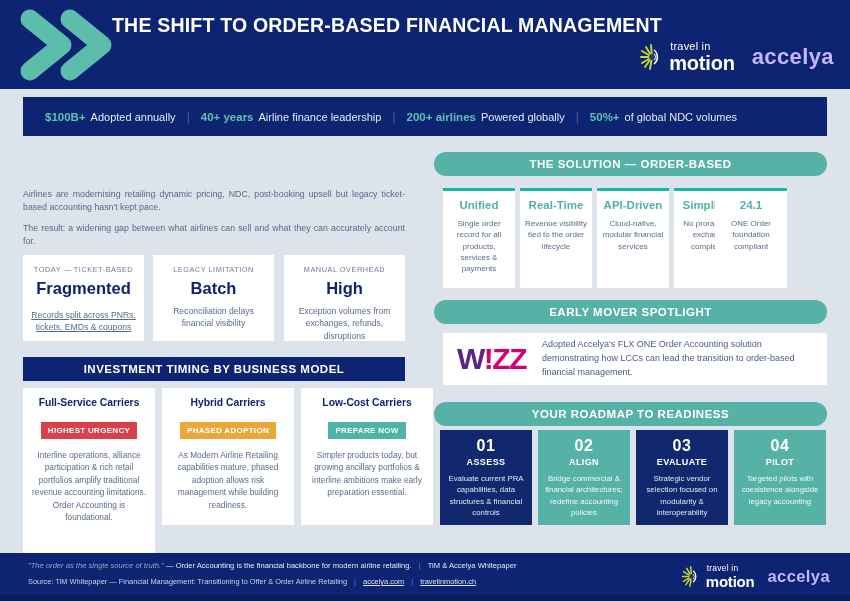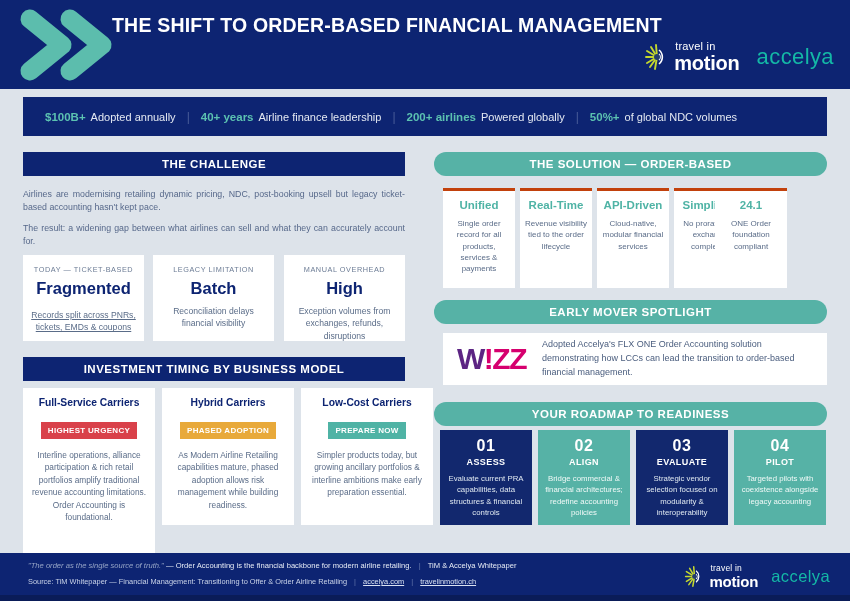--- a/index.html
+++ b/index.html
@@ -20,21 +20,21 @@
   .header-title {
     position: absolute; left: 112px; top: 14px;
     font-size: 19.5px; font-weight: bold; color: #ffffff;
     letter-spacing: 0.2px; white-space: nowrap;
   }
   .logos { position: absolute; right: 16px; top: 41px; display: flex; align-items: center; gap: 17px; }
   .tim-logo { display: flex; align-items: center; gap: 4px; }
   .tim-text { display: flex; flex-direction: column; line-height: 1; }
   .tim-text .t1 { font-size: 11px; color: #ffffff; letter-spacing: 0.2px; margin-left: 1px; }
   .tim-text .t2 { font-size: 20px; font-weight: bold; color: #ffffff; letter-spacing: -0.2px; margin-top: 1px; }
-  .accelya-text { font-size: 22px; color: #14b8a6; letter-spacing: 0.4px; font-weight: 400; }
+  .accelya-text { font-size: 22px; color: #c4b5fd; letter-spacing: 0.4px; font-weight: 700; }
 
   
   .stats-bar {
     position: absolute; left: 23px; top: 97px; width: 804px; height: 39px;
     background: #0d2472; display: flex; align-items: center; padding-left: 22px;
   }
   .stat { display: flex; align-items: baseline; gap: 5px; white-space: nowrap; }
   .stat-num { font-size: 11.5px; font-weight: bold; color: #5cc2b1; }
   .stat-lbl { font-size: 11px; color: #e4e9f2; }
   .stat-div { color: #4a5d99; margin: 0 11px; font-size: 12px; }
@@ -54,21 +54,21 @@
     font-size: 7.3px; color: #6c7c95; letter-spacing: 0.55px;
     text-align: center; text-transform: uppercase;
   }
   .card-big { font-size: 16.5px; font-weight: bold; color: #0d2472; text-align: center; }
   .card-body { font-size: 8.6px; color: #5a6c88; text-align: center; line-height: 1.45; }
 
   
   .chal-p { position: absolute; font-size: 8.8px; color: #56688a; line-height: 1.52; text-align: justify; }
 
   
-  .sol-card { position: absolute; background: #ffffff; border-top: 3px solid #c2410c; }
+  .sol-card { position: absolute; background: #ffffff; border-top: 3px solid #14b8a6; }
   .sol-title { font-size: 11.5px; font-weight: bold; color: #4fb3a5; text-align: center; }
   .sol-body { font-size: 8px; color: #5a6c88; text-align: center; line-height: 1.42; }
 
   
   .inv-title { font-size: 10.3px; font-weight: bold; color: #0d2472; text-align: center; }
   .badge {
     display: inline-block; font-size: 8px; font-weight: bold; color: #ffffff;
     letter-spacing: 0.3px; padding: 4px 7px; white-space: nowrap;
   }
   .badge-wrap { text-align: center; }
@@ -165,21 +165,20 @@
       <span class="stat-num">200+ airlines</span>
       <span class="stat-lbl">Powered globally</span>
     </div>
     <span class="stat-div">|</span>
     <div class="stat">
       <span class="stat-num">50%+</span>
       <span class="stat-lbl">of global NDC volumes</span>
     </div>
   </div>
 
-  <div class="sec-head sec-navy" style="left:23px; top:152px; width:382px;">THE CHALLENGE</div>
 
   <div class="chal-p" style="left:23px; top:188px; width:382px;">Airlines are modernising retailing dynamic pricing, NDC, post-booking upsell but legacy ticket-based accounting hasn't kept pace.</div>
   <div class="chal-p" style="left:23px; top:222px; width:382px;">The result: a widening gap between what airlines can sell and what they can accurately account for.</div>
 
   <div class="card" style="left:23px; top:255px; width:121px; height:86px; padding:10px 8px 0;">
     <div class="card-kicker">TODAY — TICKET-BASED</div>
     <div class="card-big" style="margin-top:5px;">Fragmented</div>
     <div class="card-body" style="margin-top:11px;text-decoration:underline;">Records split across PNRs, tickets, EMDs &amp; coupons</div>
   </div>
   <div class="card" style="left:153px; top:255px; width:121px; height:86px; padding:10px 8px 0;">

